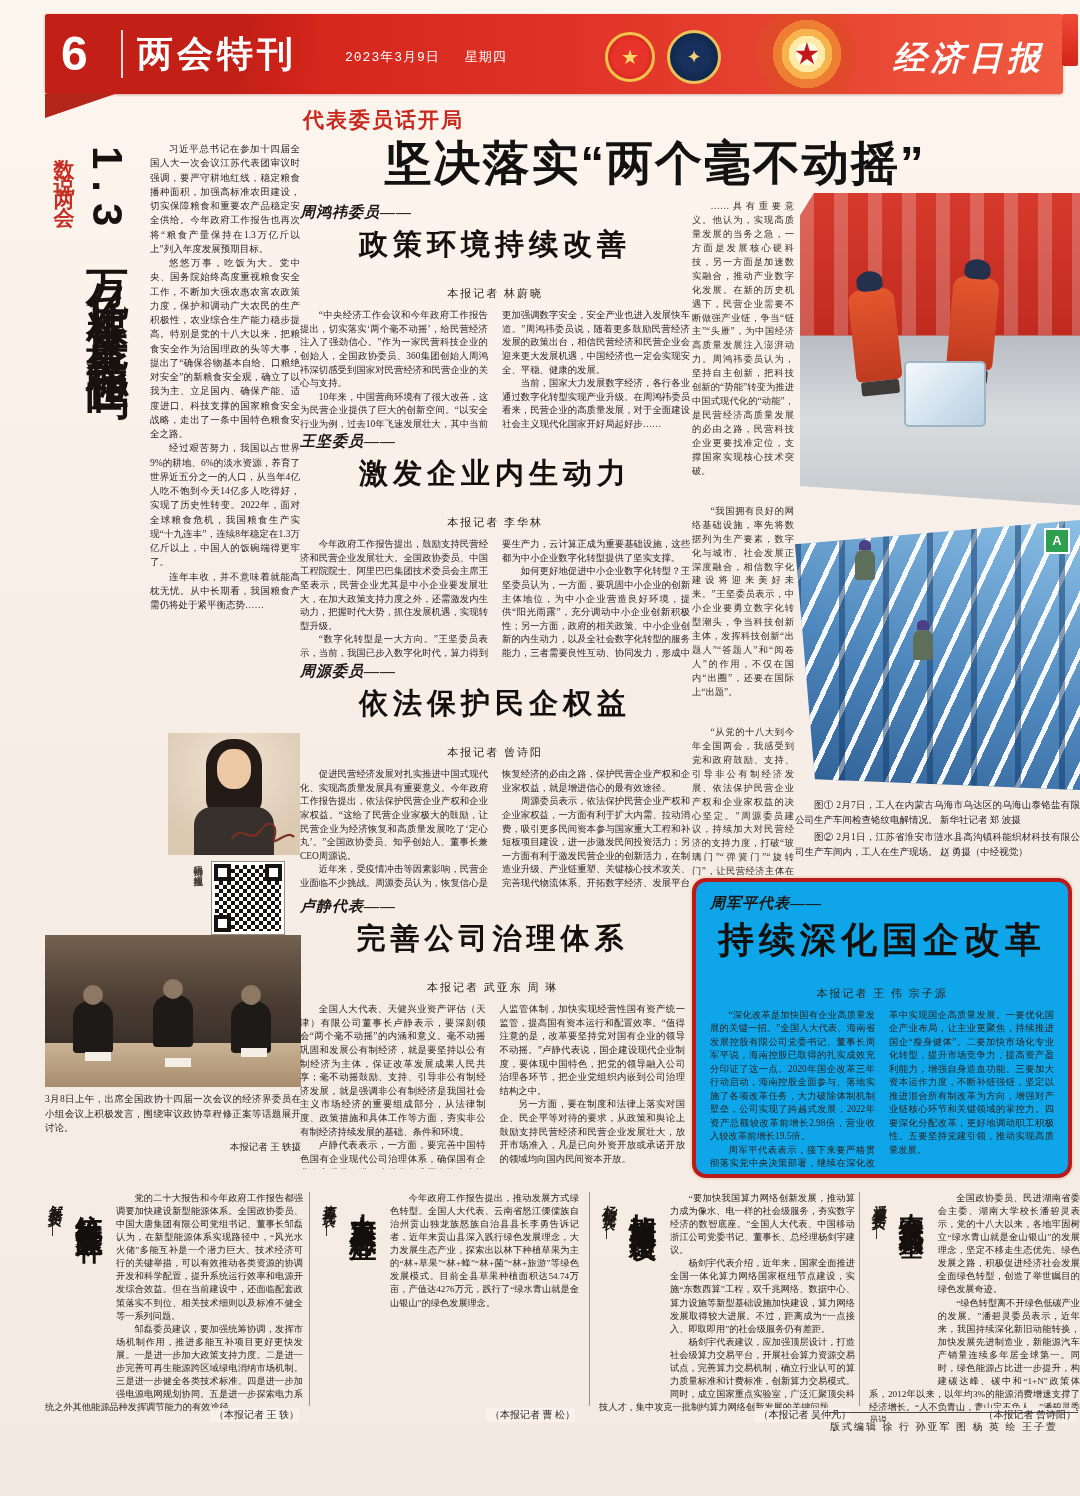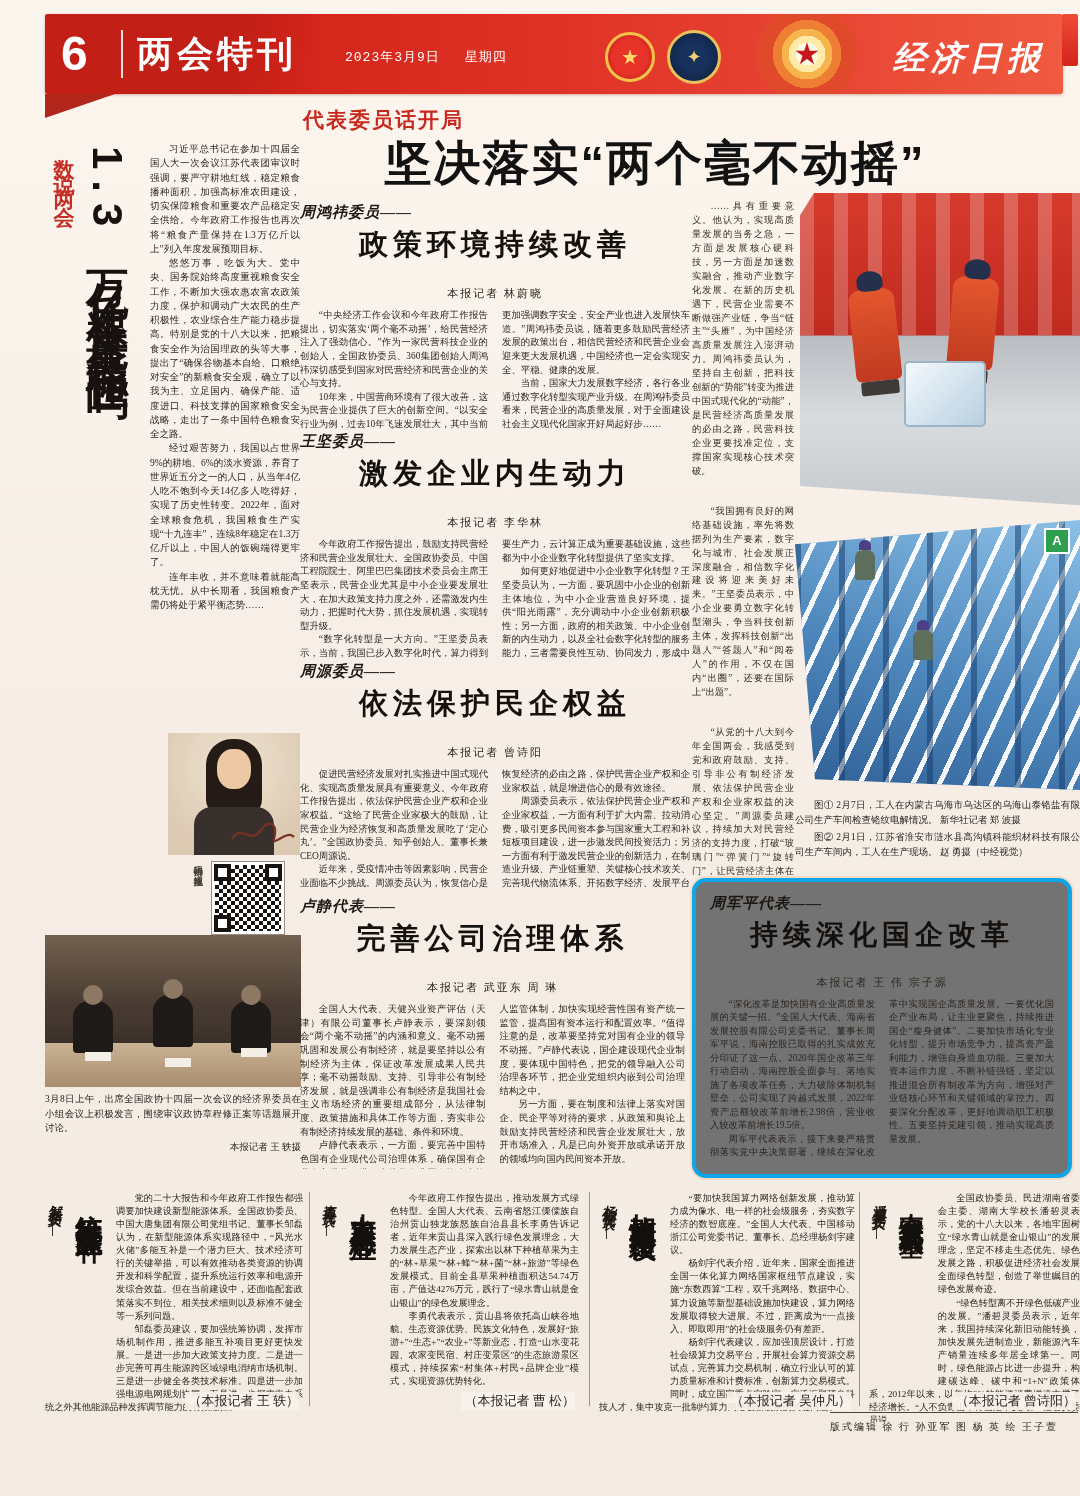--- a/index.html
+++ b/index.html
@@ -80,33 +80,33 @@
     background:linear-gradient(200deg,#8cc0e6 0%,#4e87bd 55%,#2f5f94 100%);}
   .yarn{position:absolute;inset:0;background:repeating-linear-gradient(115deg,rgba(255,255,255,.95) 0 5px,rgba(255,255,255,0) 5px 24px);}
   .frames{position:absolute;inset:0;background:repeating-linear-gradient(90deg,rgba(18,56,104,.5) 0 6px,rgba(18,56,104,0) 6px 44px);}
   .sign{position:absolute;right:10px;top:8px;width:22px;height:22px;background:#2e9e4f;border:2px solid #fff;color:#fff;
     font-family:"Liberation Sans",sans-serif;font-size:13px;font-weight:bold;text-align:center;line-height:22px;}
   .op{position:absolute;width:20px;height:30px;background:#5d6e5a;border-radius:8px 8px 3px 3px;}
   .op::before{content:"";position:absolute;left:4px;top:-10px;width:12px;height:10px;background:#4d3f86;border-radius:50% 50% 0 0;}
   .photo-caps{left:795px;top:798px;width:285px;font-size:9.5px;line-height:1.55;text-align:justify;}
   .photo-caps p{margin:0 0 3px 0;text-indent:2em;}
   
-  .highlight{left:692px;top:878px;width:380px;height:300px;border:4px solid #0ea5e9;border-radius:14px;
-    background:#737373;padding:12px 14px;box-sizing:border-box;overflow:hidden;box-shadow:0 0 0 2px rgba(232,118,28,.15);}
-  .highlight .art-title{font-size:28px;}
+  .highlight{left:692px;top:878px;width:380px;height:300px;border:4px solid #b91c1c;border-radius:14px;
+    background:#0ea5e9;padding:12px 14px;box-sizing:border-box;overflow:hidden;box-shadow:0 0 0 2px rgba(232,118,28,.15);}
+  .highlight .art-title{font-size:36px;}
   .highlight .art-body{font-size:9.3px;}
   
   .bottom-sep{top:1192px;width:1px;height:214px;background:#9a9188;}
   .b-art{top:1192px;height:216px;overflow:hidden;padding-bottom:14px;box-sizing:content-box;}
   .ba-speaker{float:left;writing-mode:vertical-rl;text-orientation:mixed;font-size:13.5px;font-weight:bold;font-style:italic;
     height:128px;margin:2px 10px 6px 0;letter-spacing:3px;color:#1c1712;}
   .ba-title{float:left;writing-mode:vertical-rl;font-family:"Liberation Sans",sans-serif;font-size:27px;font-weight:900;
     color:#14100d;height:196px;letter-spacing:3px;margin-right:12px;line-height:1.15;}
   .ba-body{font-size:9.2px;line-height:1.42;text-align:justify;}
-  .ba-credit{position:absolute;right:4px;bottom:12px;font-size:13px;background:rgba(250,243,235,.9);padding-left:4px;}
+  .ba-credit{position:absolute;right:4px;bottom:0;font-size:10px;background:rgba(250,243,235,.9);padding-left:4px;}
   
   .footer{left:830px;top:1412px;width:248px;border-top:1.5px solid #4a443c;padding-top:7px;
     font-size:10px;letter-spacing:2px;color:#2c261f;text-align:justify;}
 </style>
 </head>
 <body>
 
 <div class="abs header">
   <div class="abs header-dark"></div>
   <div class="abs page-num">6</div>
@@ -266,21 +266,20 @@
   </div>
   <div class="ba-credit">（本报记者 王 轶）</div>
 </div>
 <div class="abs bottom-sep" style="left:309px;"></div>
 
 <div class="abs b-art" style="left:319px;width:260px;">
   <div class="ba-speaker">李勇代表——</div>
   <div class="ba-title">大力发展生态产业</div>
   <div class="ba-body">
     <p>今年政府工作报告提出，推动发展方式绿色转型。全国人大代表、云南省怒江傈僳族自治州贡山独龙族怒族自治县县长李勇告诉记者，近年来贡山县深入践行绿色发展理念，大力发展生态产业，探索出以林下种植草果为主的“林+草果”“林+蜂”“林+菌”“林+旅游”等绿色发展模式。目前全县草果种植面积达54.74万亩，产值达4276万元，践行了“绿水青山就是金山银山”的绿色发展理念。</p>
-    <p>李勇代表表示，贡山县将依托高山峡谷地貌、生态资源优势、民族文化特色，发展好“旅游+”“生态+”“农业+”等新业态，打造“山水变花园、农家变民宿、村庄变景区”的生态旅游景区模式，持续探索“村集体+村民+品牌企业”模式，实现资源优势转化。</p>
   </div>
   <div class="ba-credit">（本报记者 曹 松）</div>
 </div>
 <div class="abs bottom-sep" style="left:589px;"></div>
 
 <div class="abs b-art" style="left:599px;width:256px;">
   <div class="ba-speaker">杨剑宇代表——</div>
   <div class="ba-title">加快算力网络建设</div>
   <div class="ba-body">
     <p>“要加快我国算力网络创新发展，推动算力成为像水、电一样的社会级服务，夯实数字经济的数智底座。”全国人大代表、中国移动浙江公司党委书记、董事长、总经理杨剑宇建议。</p>

